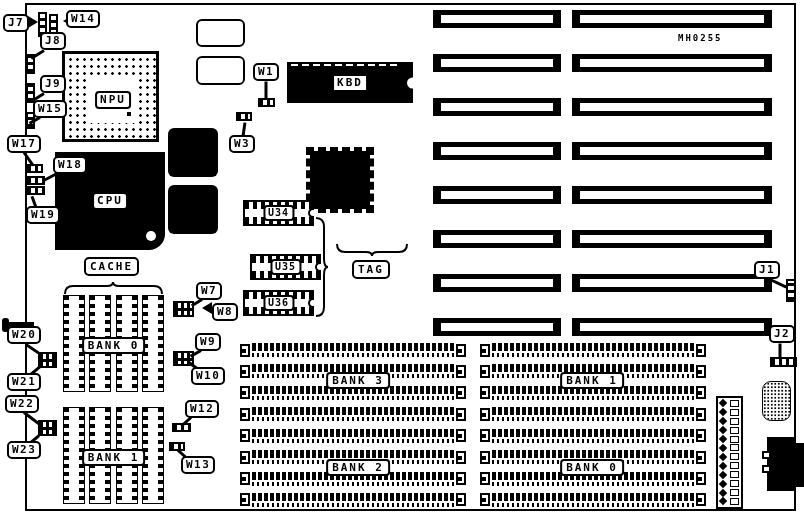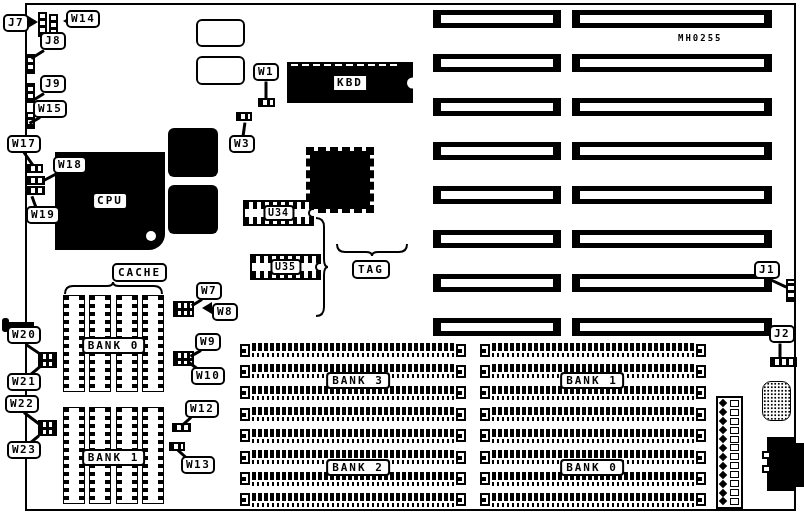--- a/index.html
+++ b/index.html
@@ -106,20 +106,26 @@
 <div id="stage">
 
   <div class="abs board"></div>
 
   <div class="abs" style="left:2px;top:318px;width:7px;height:14px;background:#000;border-radius:3px;z-index:2;"></div>
   <div class="abs" style="left:8px;top:322px;width:26px;height:6px;background:#000;z-index:2;"></div>
 
   <div class="jmp v" style="left:38px;top:12px;width:9px;height:25px;"></div>
   <div class="jmp v" style="left:49px;top:14px;width:9px;height:25px;"></div>
 
+  <div class="abs npu">
+    <div class="npu-center">
+      <div class="chip-label bordered">NPU</div>
+      <div class="pin1"></div>
+    </div>
+  </div>
 
   <div class="jmp v" style="left:26px;top:54px;width:9px;height:20px;"></div>
   <div class="jmp v" style="left:26px;top:83px;width:9px;height:20px;"></div>
   <div class="jmp v" style="left:26px;top:112px;width:9px;height:17px;"></div>
   <div class="jmp h" style="left:26px;top:164px;width:17px;height:9px;"></div>
   <div class="jmp h" style="left:26px;top:176px;width:19px;height:9px;"></div>
   <div class="jmp h" style="left:26px;top:186px;width:19px;height:9px;"></div>
 
   <div class="blackchip" style="left:55px;top:152px;width:110px;height:98px;border-radius:0 0 16px 0;">
     <div class="chip-label bordered">CPU</div>
@@ -141,32 +147,36 @@
   <div class="jmp h" style="left:236px;top:112px;width:16px;height:9px;"></div>
 
   <div class="qfp-big"></div>
 
   <div class="usock" style="left:243px;top:200px;width:71px;">
     <span class="ulabel">U34</span>
     <span class="unotch"></span>
   </div>
   <div class="usock" style="left:243px;top:254px;width:71px;margin-left:7px;">
     <span class="ulabel">U35</span>
+    <span class="unotch"></span>
+  </div>
+  <div class="usock" style="left:243px;top:290px;width:71px;">
+    <span class="ulabel">U36</span>
     <span class="unotch"></span>
   </div>
 
   <svg class="brace" style="left:315px;top:217px;" width="14" height="100" viewBox="0 0 14 100">
     <path d="M1 1 Q9 1 9 10 L9 42 Q9 50 13 50 Q9 50 9 58 L9 90 Q9 99 1 99" fill="none" stroke="#000" stroke-width="2"></path>
   </svg>
   <svg class="brace" style="left:336px;top:244px;" width="72" height="13" viewBox="0 0 72 13">
     <path d="M1 0 Q1 8 9 8 L30 8 Q36 8 36 12 Q36 8 42 8 L63 8 Q71 8 71 0" fill="none" stroke="#000" stroke-width="2"></path>
   </svg>
   <div class="tagbox" style="left:352px;top:260px;">TAG</div>
 
-  <div class="tagbox" style="left:84px;top:263px;margin-left:28px;">CACHE</div>
+  <div class="tagbox" style="left:84px;top:257px;">CACHE</div>
   <svg class="brace" style="left:63px;top:281px;" width="101" height="13" viewBox="0 0 101 13">
     <path d="M2 13 Q2 5 10 5 L44 5 Q50 5 50 1 Q50 5 56 5 L91 5 Q99 5 99 13" fill="none" stroke="#000" stroke-width="2"></path>
   </svg>
   <div class="cacheblk" style="left:63px;top:295px;">
     <div class="banklabel" style="top:42px;">BANK 0</div>
   <div class="cchip"></div>
       <div class="cchip"></div>
       <div class="cchip"></div>
       <div class="cchip"></div>
     </div>

